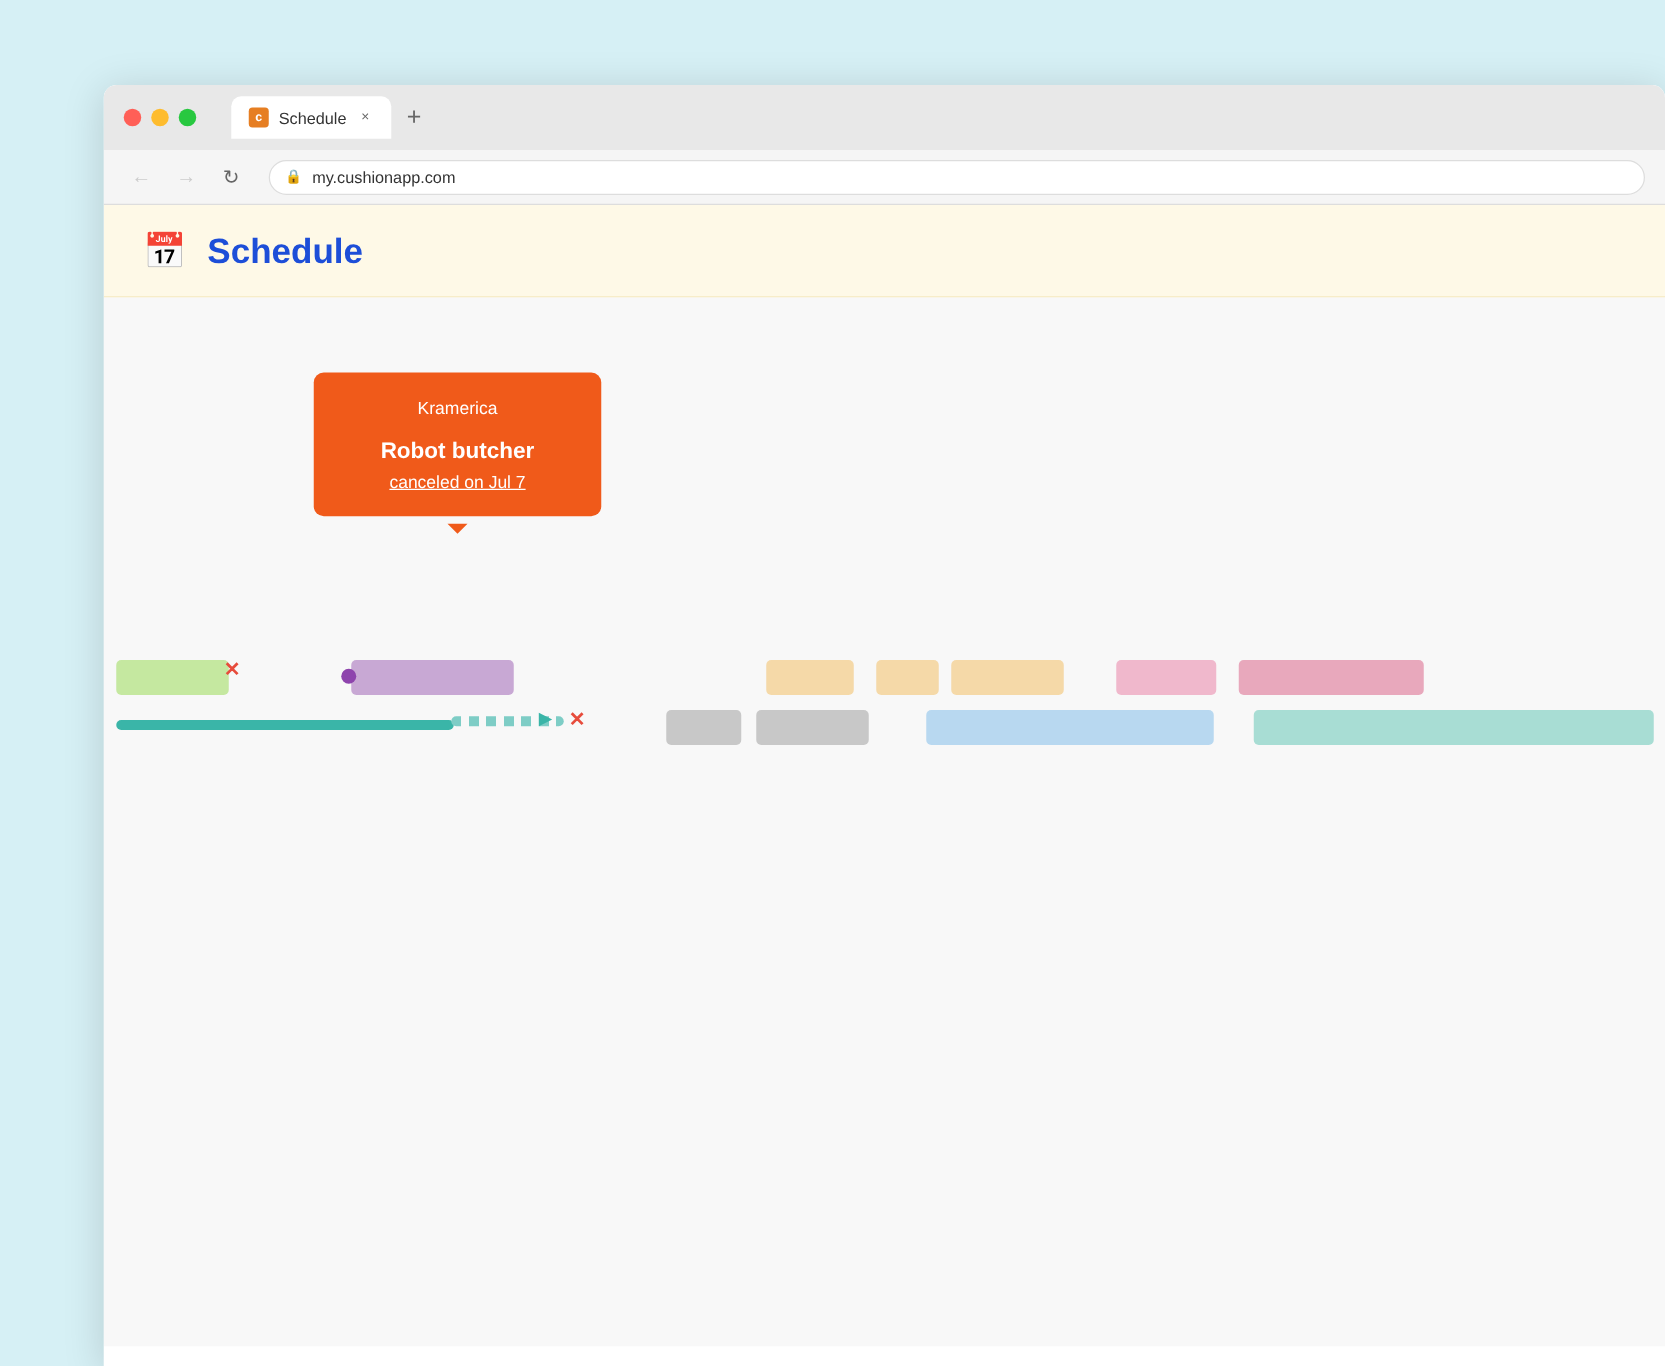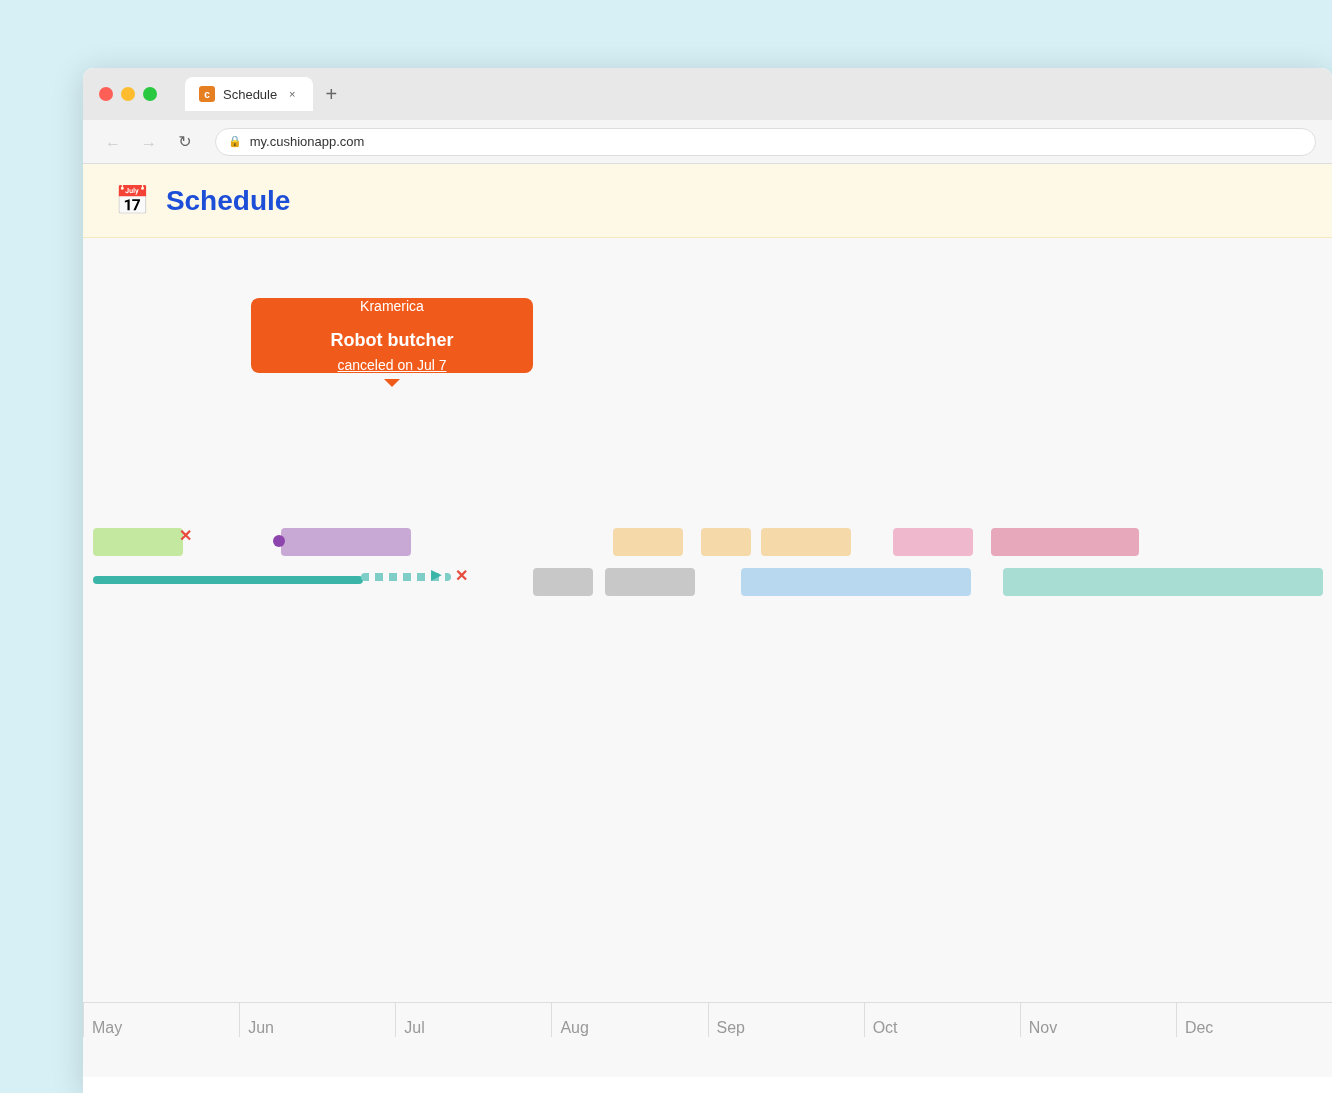--- a/index.html
+++ b/index.html
@@ -214,23 +214,23 @@
       height: 28px;
       border-radius: 4px;
     }
 
     
     .tooltip {
       position: absolute;
       background: #f05a1a;
       color: #fff;
       border-radius: 8px;
-      padding: 0 24px;
+      padding: 20px 24px;
       text-align: center;
-      width: 282px;
+      width: 230px;
       z-index: 100;
     }
 
     .tooltip::after {
       content: '';
       position: absolute;
       bottom: -14px;
       left: 50%;
       transform: translateX(-50%);
       border: 8px solid transparent;
@@ -355,26 +355,16 @@
 
       <div class="x-marker" style="left:372px; top:328px; color:#e74c3c;">✕</div>
 
       <div class="gantt-row" style="background:#c8c8c8; left:450px; width:60px; top:330px;"></div>
       <div class="gantt-row" style="background:#c8c8c8; left:522px; width:90px; top:330px;"></div>
 
       <div class="gantt-row" style="background:#b8d8f0; left:658px; width:230px; top:330px;"></div>
 
       <div class="gantt-row" style="background:#a8ddd4; left:920px; width:320px; top:330px;"></div>
 
-      <div class="month-axis">
-        <div class="month-label">May</div>
-        <div class="month-label">Jun</div>
-        <div class="month-label">Jul</div>
-        <div class="month-label">Aug</div>
-        <div class="month-label">Sep</div>
-        <div class="month-label">Oct</div>
-        <div class="month-label">Nov</div>
-        <div class="month-label">Dec</div>
-      </div>
 
     </div>
   </div>
 </div>
 
 </body></html>

